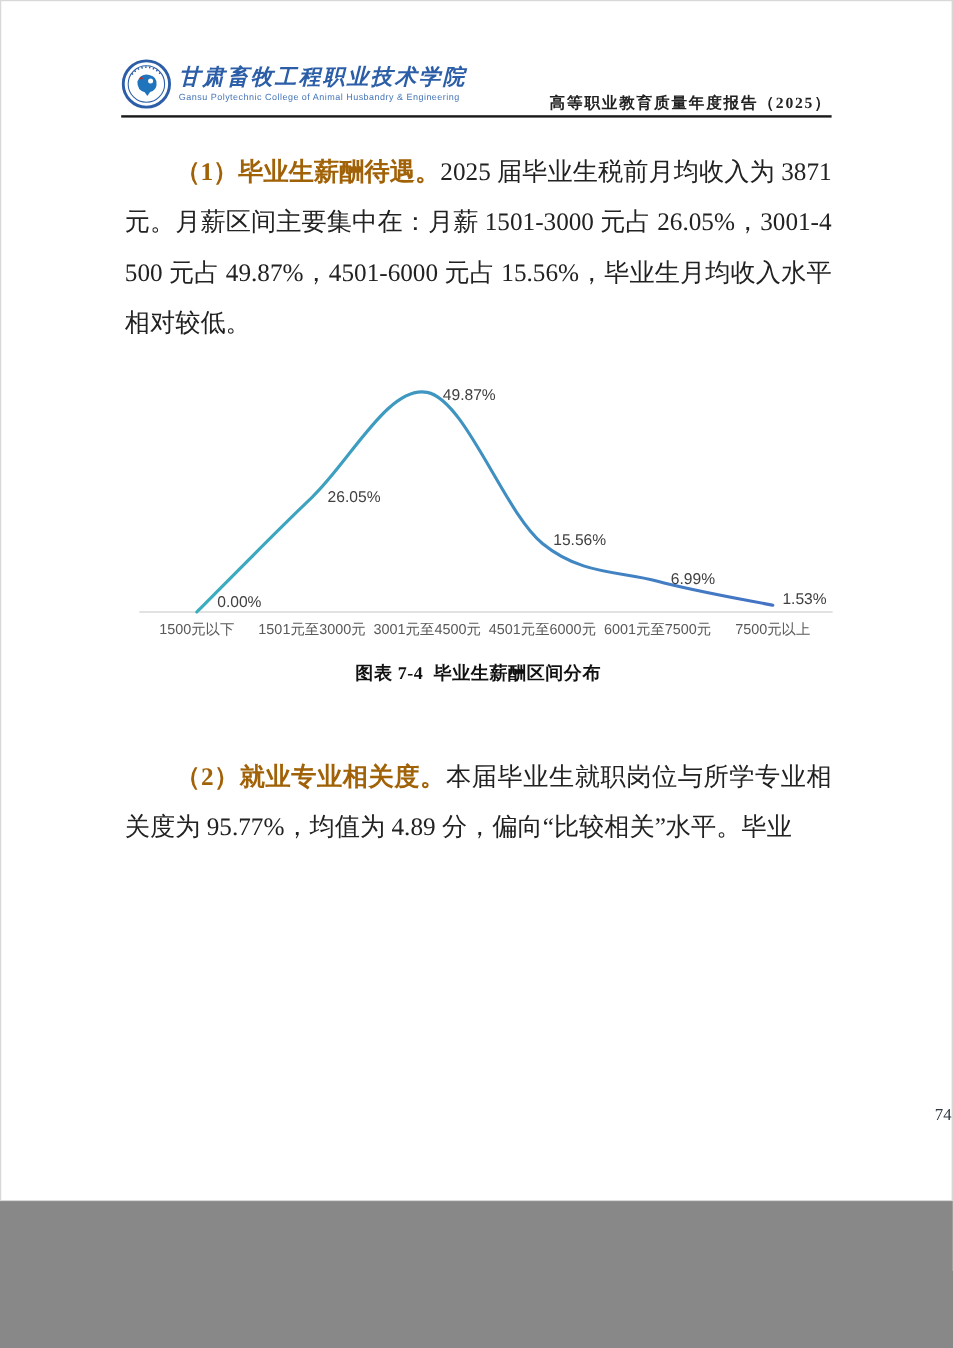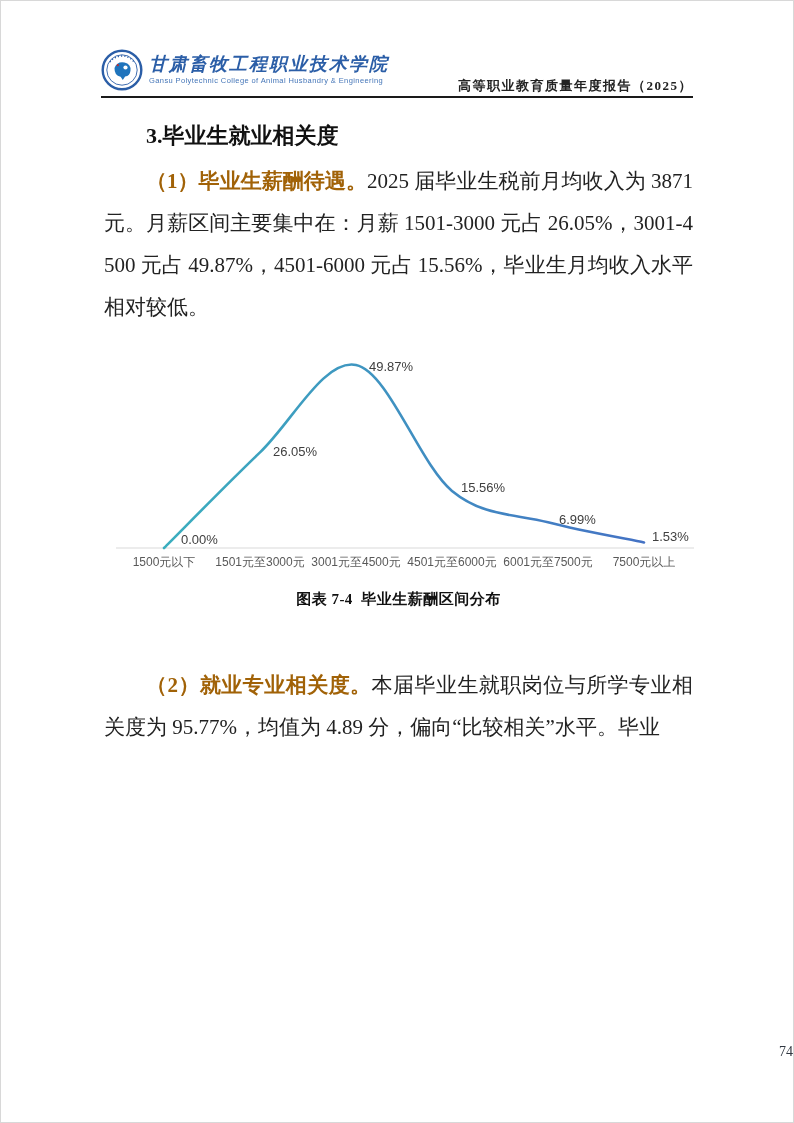--- a/index.html
+++ b/index.html
@@ -1,18 +1,18 @@
 <!DOCTYPE html>
 <html lang="zh"><head>
 <meta charset="utf-8">
 <style>
   html,body{margin:0;padding:0;background:#888;}
   .page{
     position:relative;
-    width:794px;height:1123px;
+    width:794px;height:1001px;
     margin:0 auto;
     background:#ffffff;
     border:1px solid #d8d8d8;
     box-sizing:border-box;
     font-family:"Liberation Serif", serif;
     color:#1a1a1a;
     overflow:hidden;
   }
   
   .header{
@@ -92,21 +92,20 @@
         <div class="college-cn">甘肃畜牧工程职业技术学院</div>
         <div class="college-en">Gansu Polytechnic College of Animal Husbandry &amp; Engineering</div>
       </div>
     </div>
     <div class="report-title">高等职业教育质量年度报告（2025）</div>
   </header>
   <hr class="header-rule">
 
   <main class="content">
 
-    <h3 class="section-heading">3.毕业生就业相关度</h3>
 
     <p class="para"><b>（1）毕业生薪酬待遇。</b><span>2025 届毕业生税前月均收入为 3871 元。月薪区间主要集中在：月薪 1501-3000 元占 26.05%，3001-4500 元占 49.87%，4501-6000 元占 15.56%，毕业生月均收入水平相对较低。</span></p>
 
     <figure class="chart-figure" style="margin:22px 0 0 0;">
       <svg id="salary-chart-svg" class="chart-svg" width="578" height="228" viewBox="0 0 578 228">
         <defs>
           <linearGradient id="lineGrad" x1="0" y1="0" x2="1" y2="0">
             <stop id="grad-start" offset="0" stop-color="#3BAEBE"></stop>
             <stop id="grad-end" offset="1" stop-color="#4472C4"></stop>
           </linearGradient>

